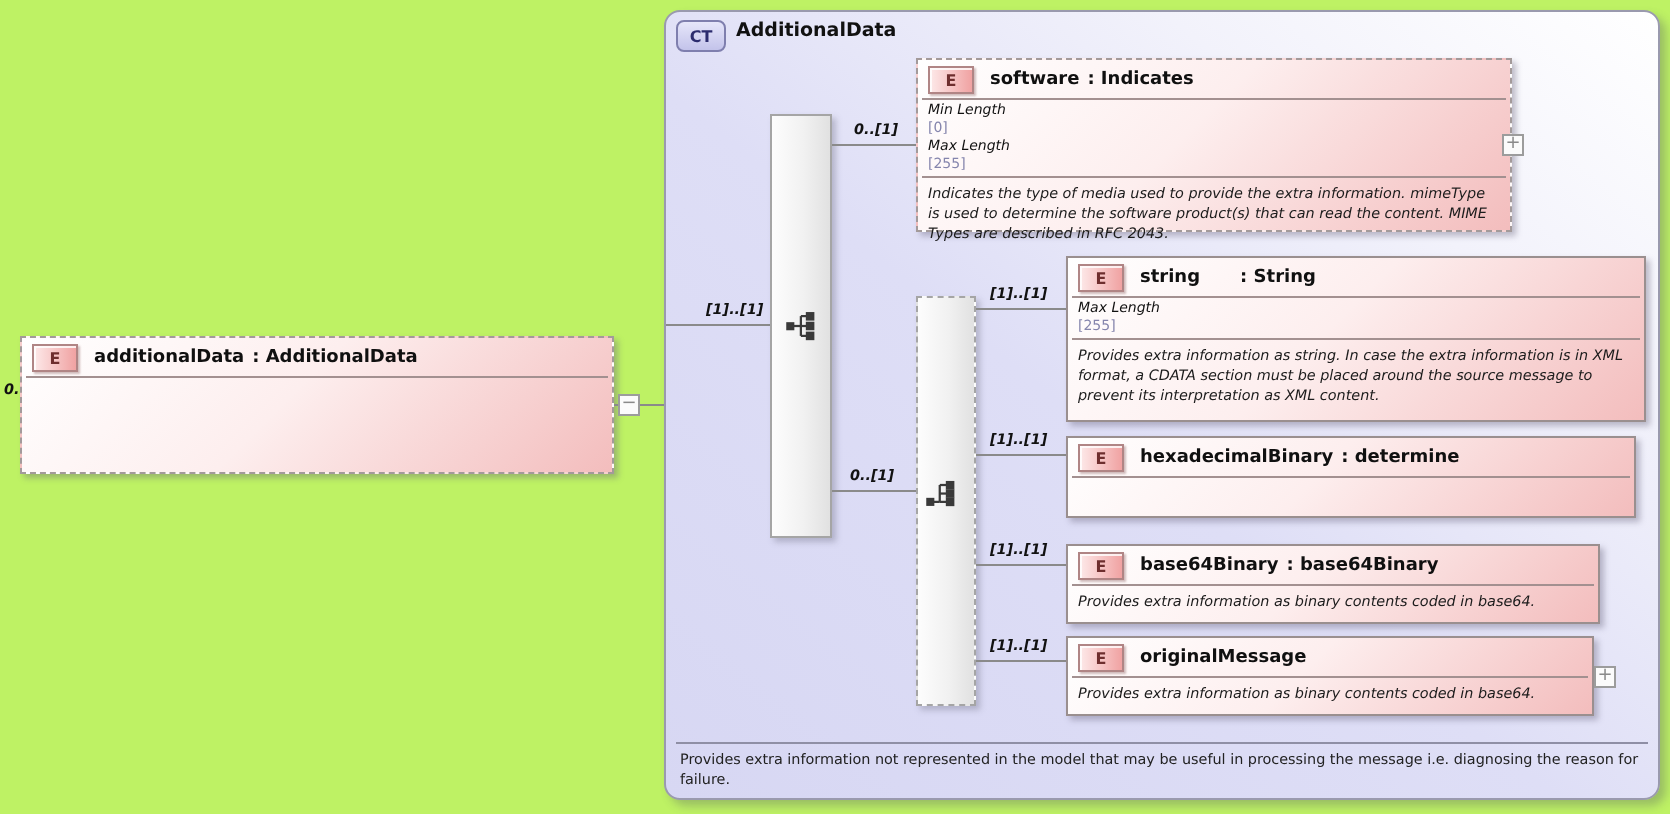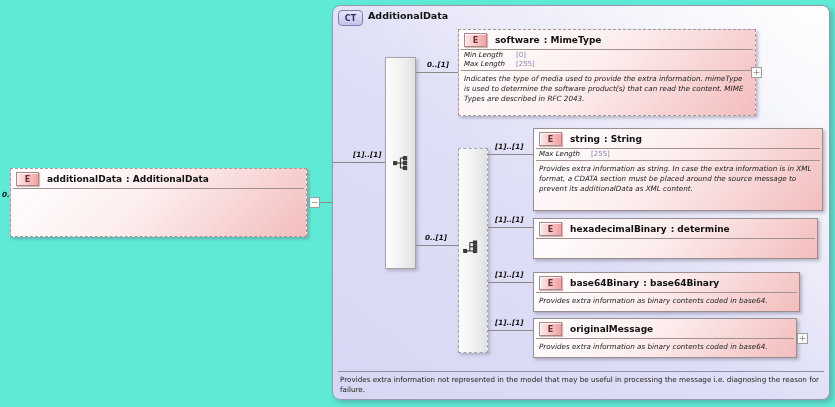--- a/index.html
+++ b/index.html
@@ -1,19 +1,19 @@
 <!DOCTYPE html>
 <html><head>
 <meta charset="utf-8">
 <style>
   html,body{margin:0;padding:0;background:#ffffff;}
   .stage{
     position:relative;width:835px;height:407px;overflow:hidden;
     font-family:"DejaVu Sans","Liberation Sans",sans-serif;
-    background:#5eead4;
+    background:#bef264;
   }
   
   .ct{
     position:absolute;left:332px;top:5px;width:498px;height:395px;
     border:1px solid #9a9aae;border-radius:8px;
     background:linear-gradient(to top right,#d7d7f3 0%,#dedef6 45%,#f2f2fb 75%,#ffffff 100%);
     box-shadow:3px 3px 5px rgba(70,70,100,0.30);
     box-sizing:border-box;
   }
   .ct-badge{
@@ -38,23 +38,23 @@
   .ebadge{
     width:21px;height:12px;flex:0 0 21px;
     border:1px solid #b08585;
     background:linear-gradient(to right,#fde9e9,#f0a2a2);
     box-shadow:inset 1px 1px 0 rgba(255,255,255,0.8),1px 1px 1px rgba(120,70,70,0.35);
     color:#6e2e2e;font-size:8px;font-weight:bold;
     display:flex;align-items:center;justify-content:center;
   }
   .etitle{font-size:9px;font-weight:bold;color:#101010;white-space:nowrap;}
   .etype{margin-left:4px;}
-  .etype.wide-gap{margin-left:4px;}
+  .etype.wide-gap{margin-left:20px;}
   .sep{height:1px;background:#a39090;margin:1px 2px;}
-  .facet-row{display:flex;padding:0 5px;font-size:7px;line-height:9px;color:#111;}
+  .facet-row{display:flex;padding:0 5px;font-size:7px;line-height:9px;color:#111;flex-direction:column;}
   .facet-label{width:52px;font-style:italic;}
   .facet-value{color:#8585ad;}
   .note{padding:2px 5px 2px 5px;font-size:7.2px;line-height:10px;font-style:italic;color:#1c1c1c;}
   
   .gbox{
     position:absolute;box-sizing:border-box;
     background:linear-gradient(to right,#fdfdfd 0%,#f1f1f1 55%,#e1e1e1 100%);
     border:1px solid #a5a5a5;
     box-shadow:2px 2px 3px rgba(100,100,120,0.35);
   }
@@ -124,21 +124,21 @@
       <rect x="10.2" y="6.4" width="2.8" height="2.8"></rect>
       <rect x="10.2" y="10.1" width="2.8" height="2.8"></rect>
     </g>
   </svg>
 
   <div class="hline" style="left:416px;top:72px;width:42px;"></div>
   <div class="card" style="left:427px;top:60px;">0..[1]</div>
   <div class="ebox dashed" style="left:458px;top:29px;width:298px;height:87px;">
     <div class="trow">
       <span class="ebadge">E</span>
-      <span class="etitle"><span>software</span><span class="etype">: MimeType</span></span>
+      <span class="etitle"><span>software</span><span class="etype">: Indicates</span></span>
     </div>
     <div class="sep"></div>
     <div class="facet-row">
       <span class="facet-label">Min Length</span>
       <span class="facet-value">[0]</span>
     </div>
     <div class="facet-row">
       <span class="facet-label">Max Length</span>
       <span class="facet-value">[255]</span>
     </div>
@@ -153,21 +153,21 @@
     <div class="trow">
       <span class="ebadge">E</span>
       <span class="etitle"><span>string</span><span class="etype wide-gap">: String</span></span>
     </div>
     <div class="sep"></div>
     <div class="facet-row">
       <span class="facet-label">Max Length</span>
       <span class="facet-value">[255]</span>
     </div>
     <div class="sep"></div>
-    <div class="note">Provides extra information as string. In case the extra information is in XML format, a CDATA section must be placed around the source message to prevent its additionalData as XML content.</div>
+    <div class="note">Provides extra information as string. In case the extra information is in XML format, a CDATA section must be placed around the source message to prevent its interpretation as XML content.</div>
   </div>
 
   <div class="hline" style="left:488px;top:227px;width:45px;"></div>
   <div class="card" style="left:495px;top:215px;">[1]..[1]</div>
   <div class="ebox" style="left:533px;top:218px;width:285px;height:41px;">
     <div class="trow">
       <span class="ebadge">E</span>
       <span class="etitle"><span>hexadecimalBinary</span><span class="etype">: determine</span></span>
     </div>
     <div class="sep"></div>

